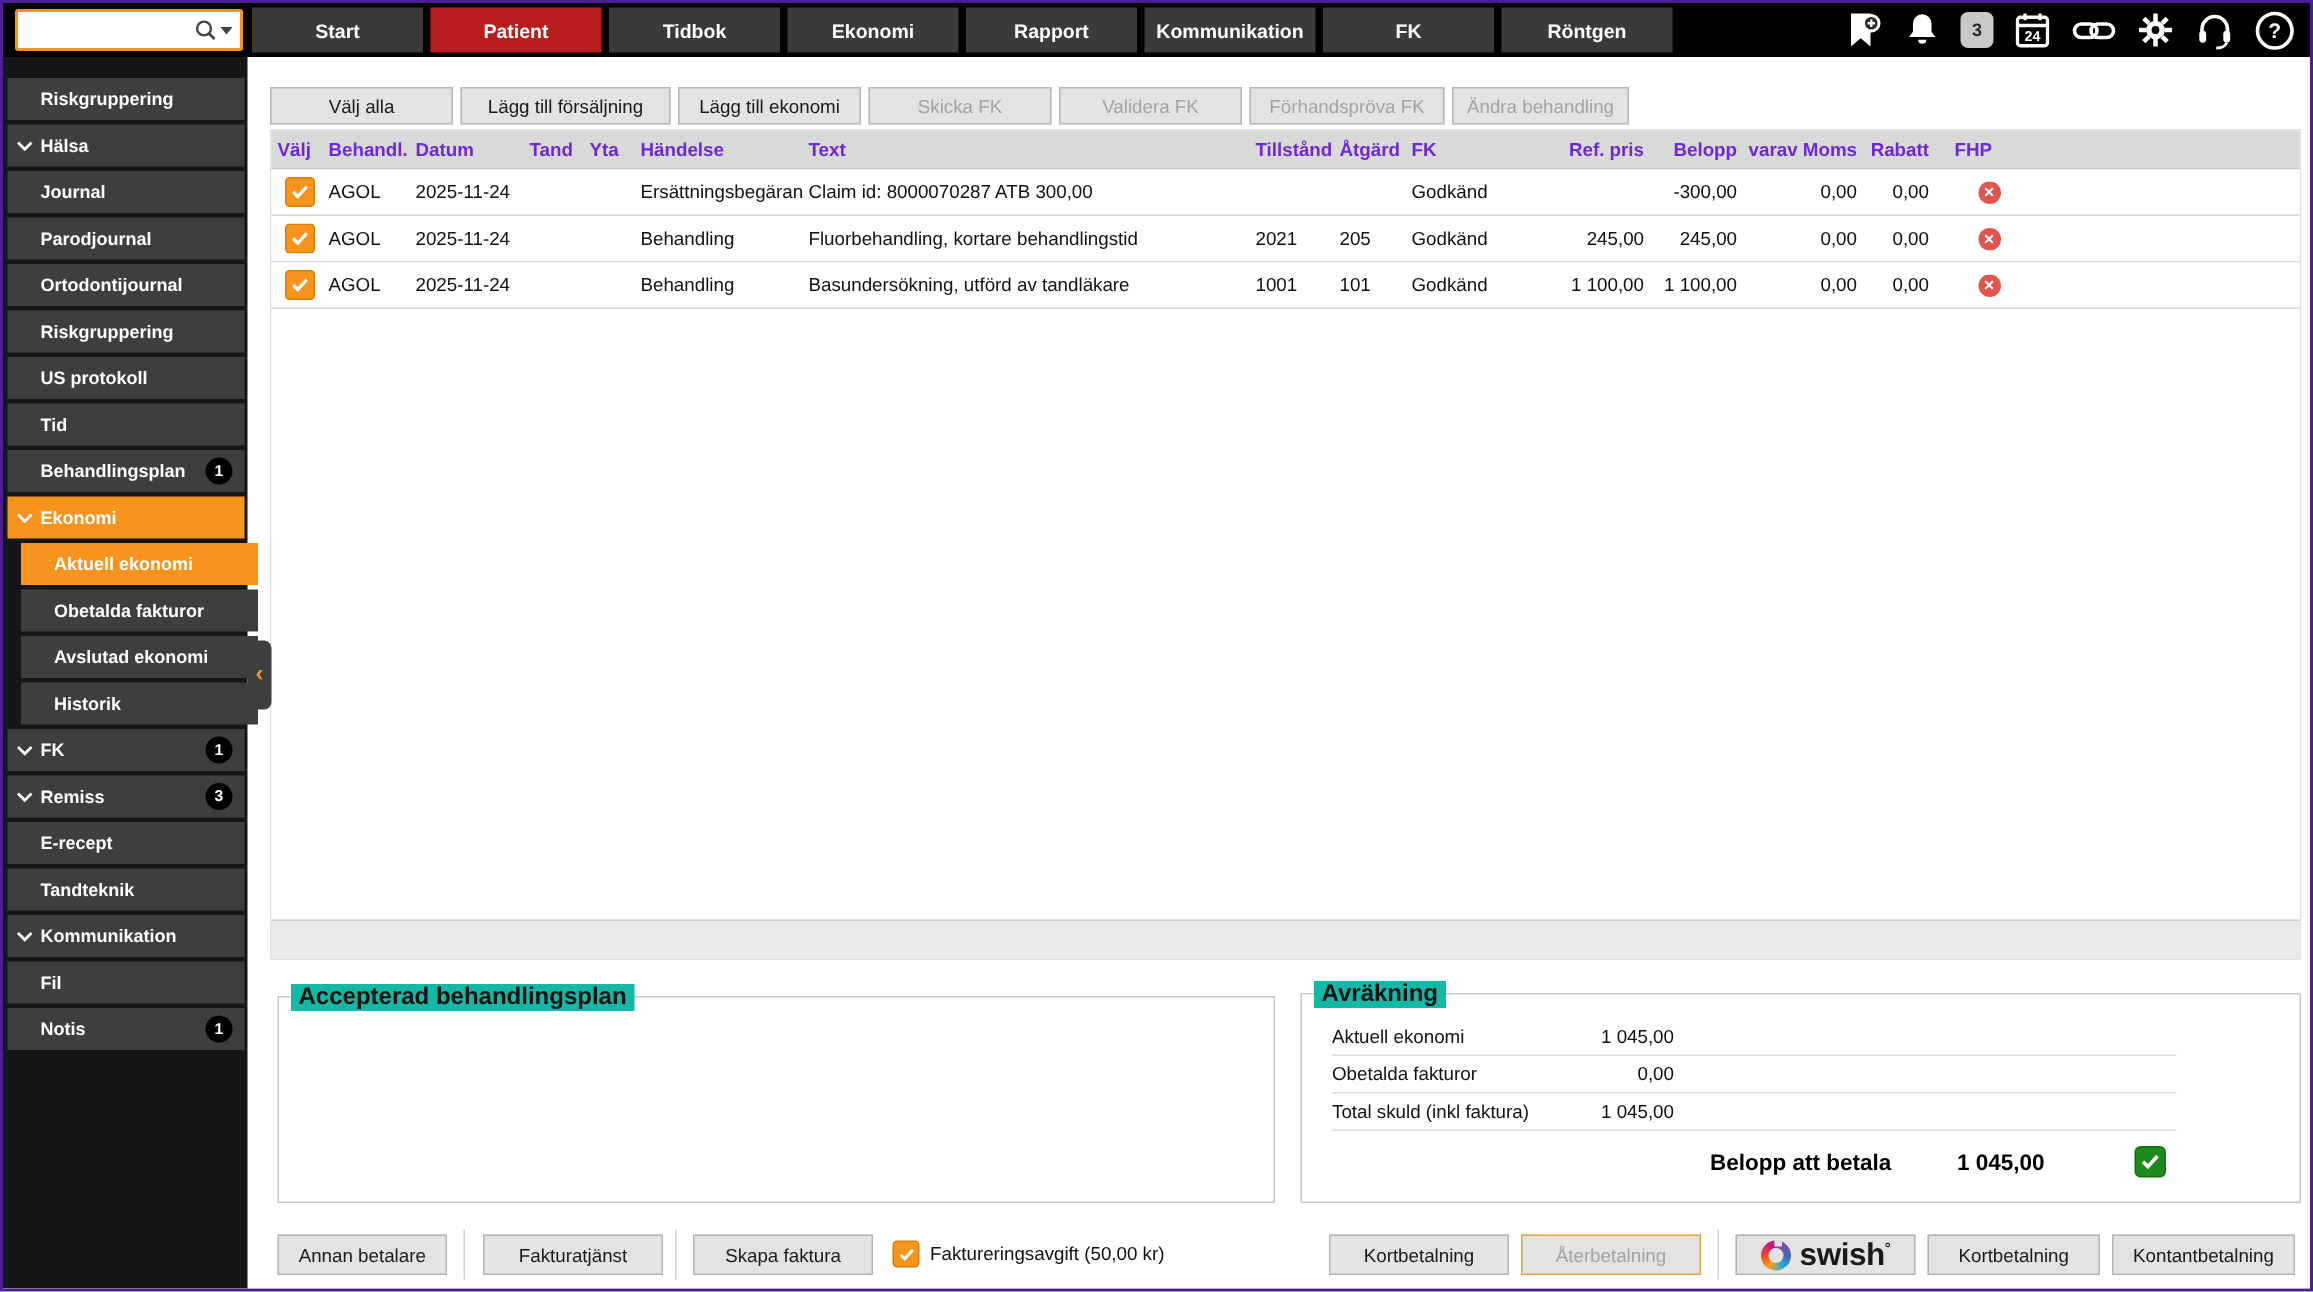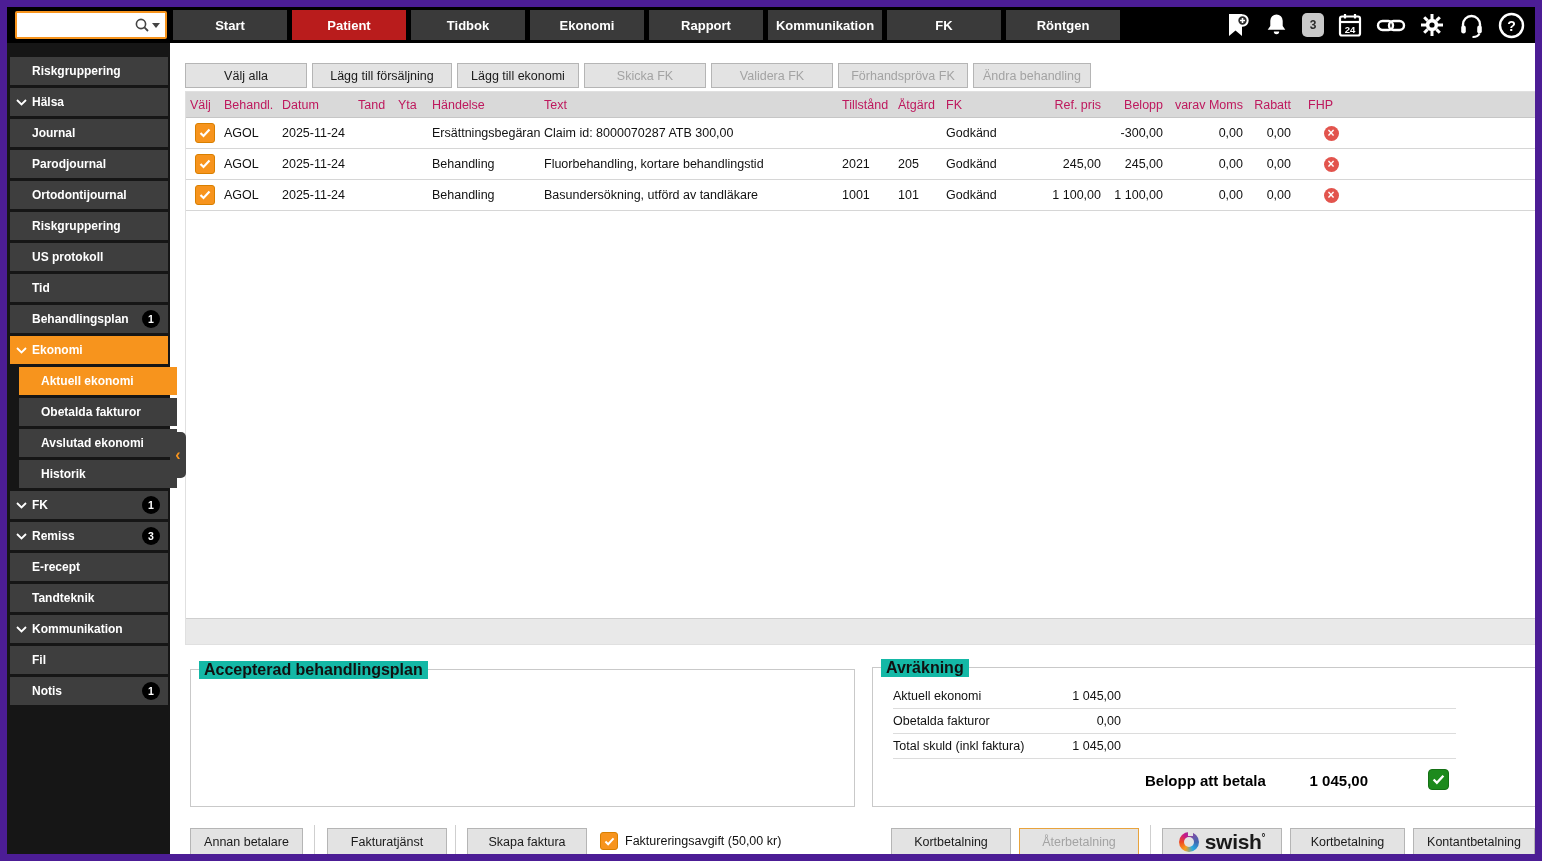--- a/index.html
+++ b/index.html
@@ -1,17 +1,17 @@
 <!DOCTYPE html>
 <html><head>
 <meta charset="utf-8">
 <style>
 *{box-sizing:border-box;margin:0;padding:0}
 html,body{background:#9a9a9a}
-.window{position:relative;width:1542px;height:861px;border:7px solid #4c1d95;background:#fff;overflow:hidden;font-family:"Liberation Sans",sans-serif;-webkit-font-smoothing:antialiased}
+.window{position:relative;width:1542px;height:861px;border:2px solid #4c1d95;background:#fff;overflow:hidden;font-family:"Liberation Sans",sans-serif;-webkit-font-smoothing:antialiased}
 
 
 .topbar{position:absolute;left:0;top:0;width:100%;height:36px;background:#000;z-index:5}
 .search-box{position:absolute;left:8px;top:4px;width:152px;height:28px;background:#fff;border:2px solid #f7941d;border-radius:2px;display:flex;align-items:center;padding:0 5px}
 .search-box input{border:0;outline:0;flex:1;min-width:0;font-size:13px;font-family:inherit;background:transparent}
 .caret-down{width:0;height:0;border-left:4px solid transparent;border-right:4px solid transparent;border-top:5px solid #444;margin-left:2px}
 .tabs{position:absolute;left:166px;top:3px;height:30px;display:flex;gap:5px}
 .tab{width:114px;background:#3a3a3a;color:#fff;font-weight:700;font-size:13px;display:flex;align-items:center;justify-content:center;cursor:pointer}
 .tab.active{background:#b91c1c}
 .top-icons{position:absolute;right:10px;top:0;height:36px;display:flex;align-items:center;gap:13px}
@@ -30,21 +30,21 @@
 
 .main{position:absolute;left:163px;top:36px;right:0;bottom:0;background:#fff}
 .toolbar{position:absolute;left:15px;top:20px;display:flex;gap:5px}
 .btn{height:25px;background:#e3e3e3;border:1px solid #b5b5b5;font-size:12.5px;color:#1a1a1a;display:flex;align-items:center;justify-content:center;cursor:pointer;font-family:inherit;white-space:nowrap}
 .btn.disabled{color:#a3a3a3;cursor:default}
 .btn.orange-border{border-color:#e8a33d}
 
 
 .table-box{position:absolute;left:15px;top:48px;width:1354px;height:554px;border:1px solid #e0e0e0;display:flex;flex-direction:column;background:#fff}
 .grid{display:grid;grid-template-columns:34px 58px 76px 40px 34px 112px 298px 56px 48px 72px 90px 62px 80px 48px 70px 1fr;align-items:center}
-.thead{height:26px;background:#d9d9d9;font-weight:400;font-size:12.5px;border-bottom:1px solid #c6c6c6;color:#be185d}
+.thead{height:26px;background:#d9d9d9;font-weight:700;font-size:12.5px;border-bottom:1px solid #c6c6c6;color:#6d28d9}
 .trow{height:31px;font-size:12.5px;border-bottom:1px solid #d6d6d6;color:#111;background:#fff}
 .cell{padding-left:4px;white-space:nowrap;overflow:hidden}
 .cell.r{text-align:right;padding-right:3px}
 .cell.c{text-align:center}
 .cell.fhp-h{padding-left:14px}
 .tbody-empty{flex:1;background:#fff}
 .hscroll{height:26px;background:#e9e9e9;border-top:1px solid #cfcfcf;cursor:pointer}
 
 
 .chk{width:20px;height:20px;background:#f7941d;border:1px solid #d87f00;border-radius:3px;display:inline-flex;align-items:center;justify-content:center;cursor:pointer;flex:none}

